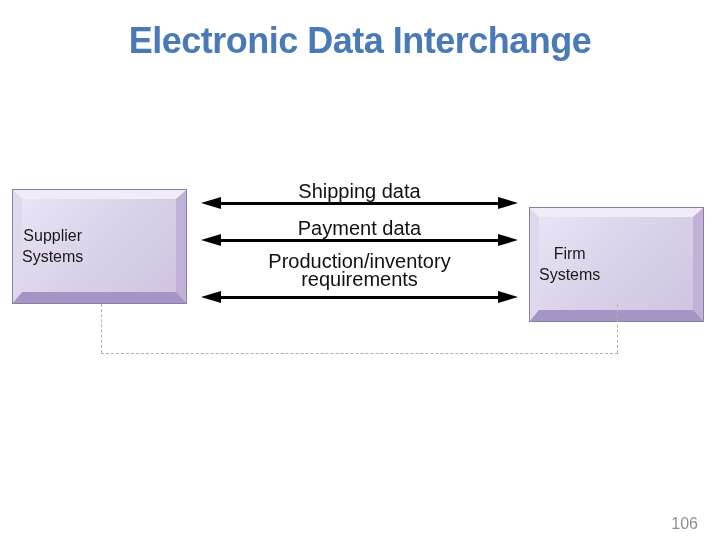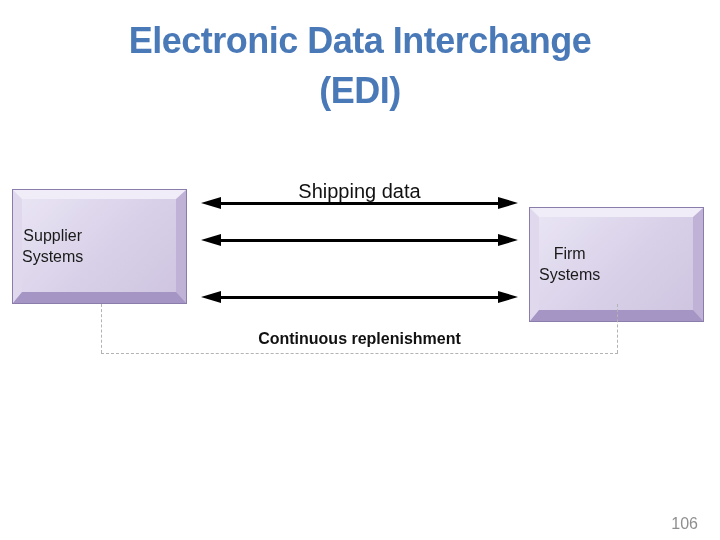--- a/index.html
+++ b/index.html
@@ -139,52 +139,53 @@
     color: #8f8f8f;
   }
 </style>
 </head>
 <body>
 
 <div class="slide">
 
   <div class="title">
     <div>Electronic Data Interchange</div>
-    <div>(EDI)</div>
   </div>
 
   <div class="box3d box-supplier">
     <div class="box-label">Supplier
 Systems</div>
   </div>
 
   <div class="box3d box-firm">
     <div class="box-label">Firm
 Systems</div>
   </div>
 
   <div class="flow-label flow-label1">Shipping data</div>
   <div class="arrow arrow1">
     <div class="head-left"></div>
     <div class="shaft"></div>
     <div class="head-right"></div>
   </div>
 
+  <div class="flow-label flow-label2">Payment data</div>
   <div class="arrow arrow2">
     <div class="head-left"></div>
     <div class="shaft"></div>
     <div class="head-right"></div>
   </div>
 
+  <div class="flow-label flow-label3">Production/inventory
+requirements</div>
   <div class="arrow arrow3">
     <div class="head-left"></div>
     <div class="shaft"></div>
     <div class="head-right"></div>
   </div>
 
   <div class="dash-v dash-v-left"></div>
   <div class="dash-v dash-v-right"></div>
   <div class="dash-h"></div>
-  <div class="bottom-label">Continuous replenishment</div>
 
   <div class="page-number">106</div>
 
 </div>
 
 </body></html>

